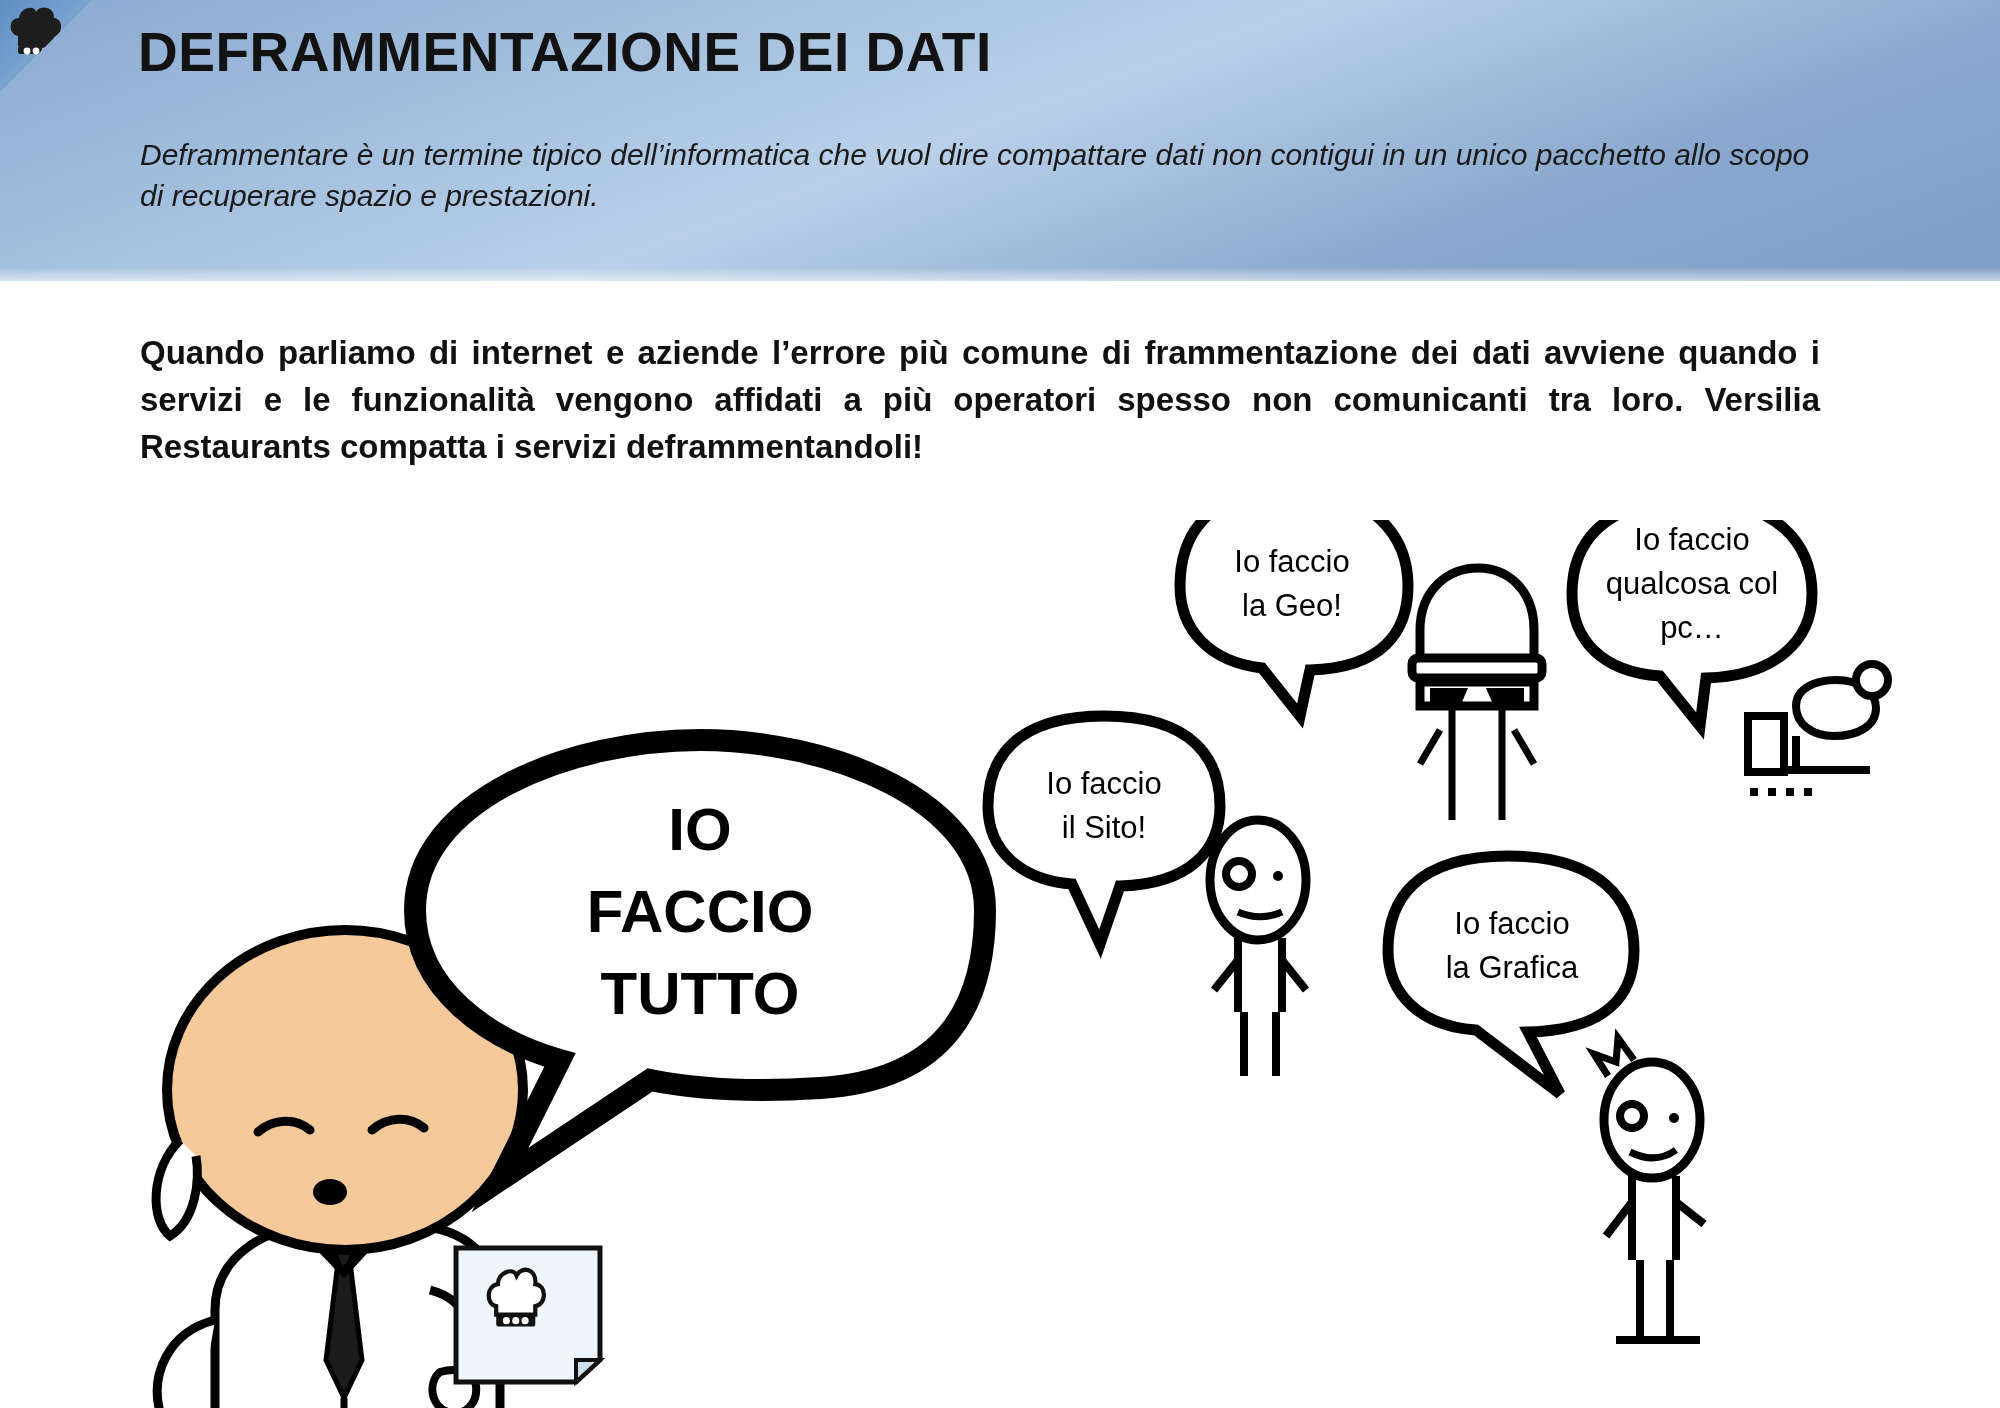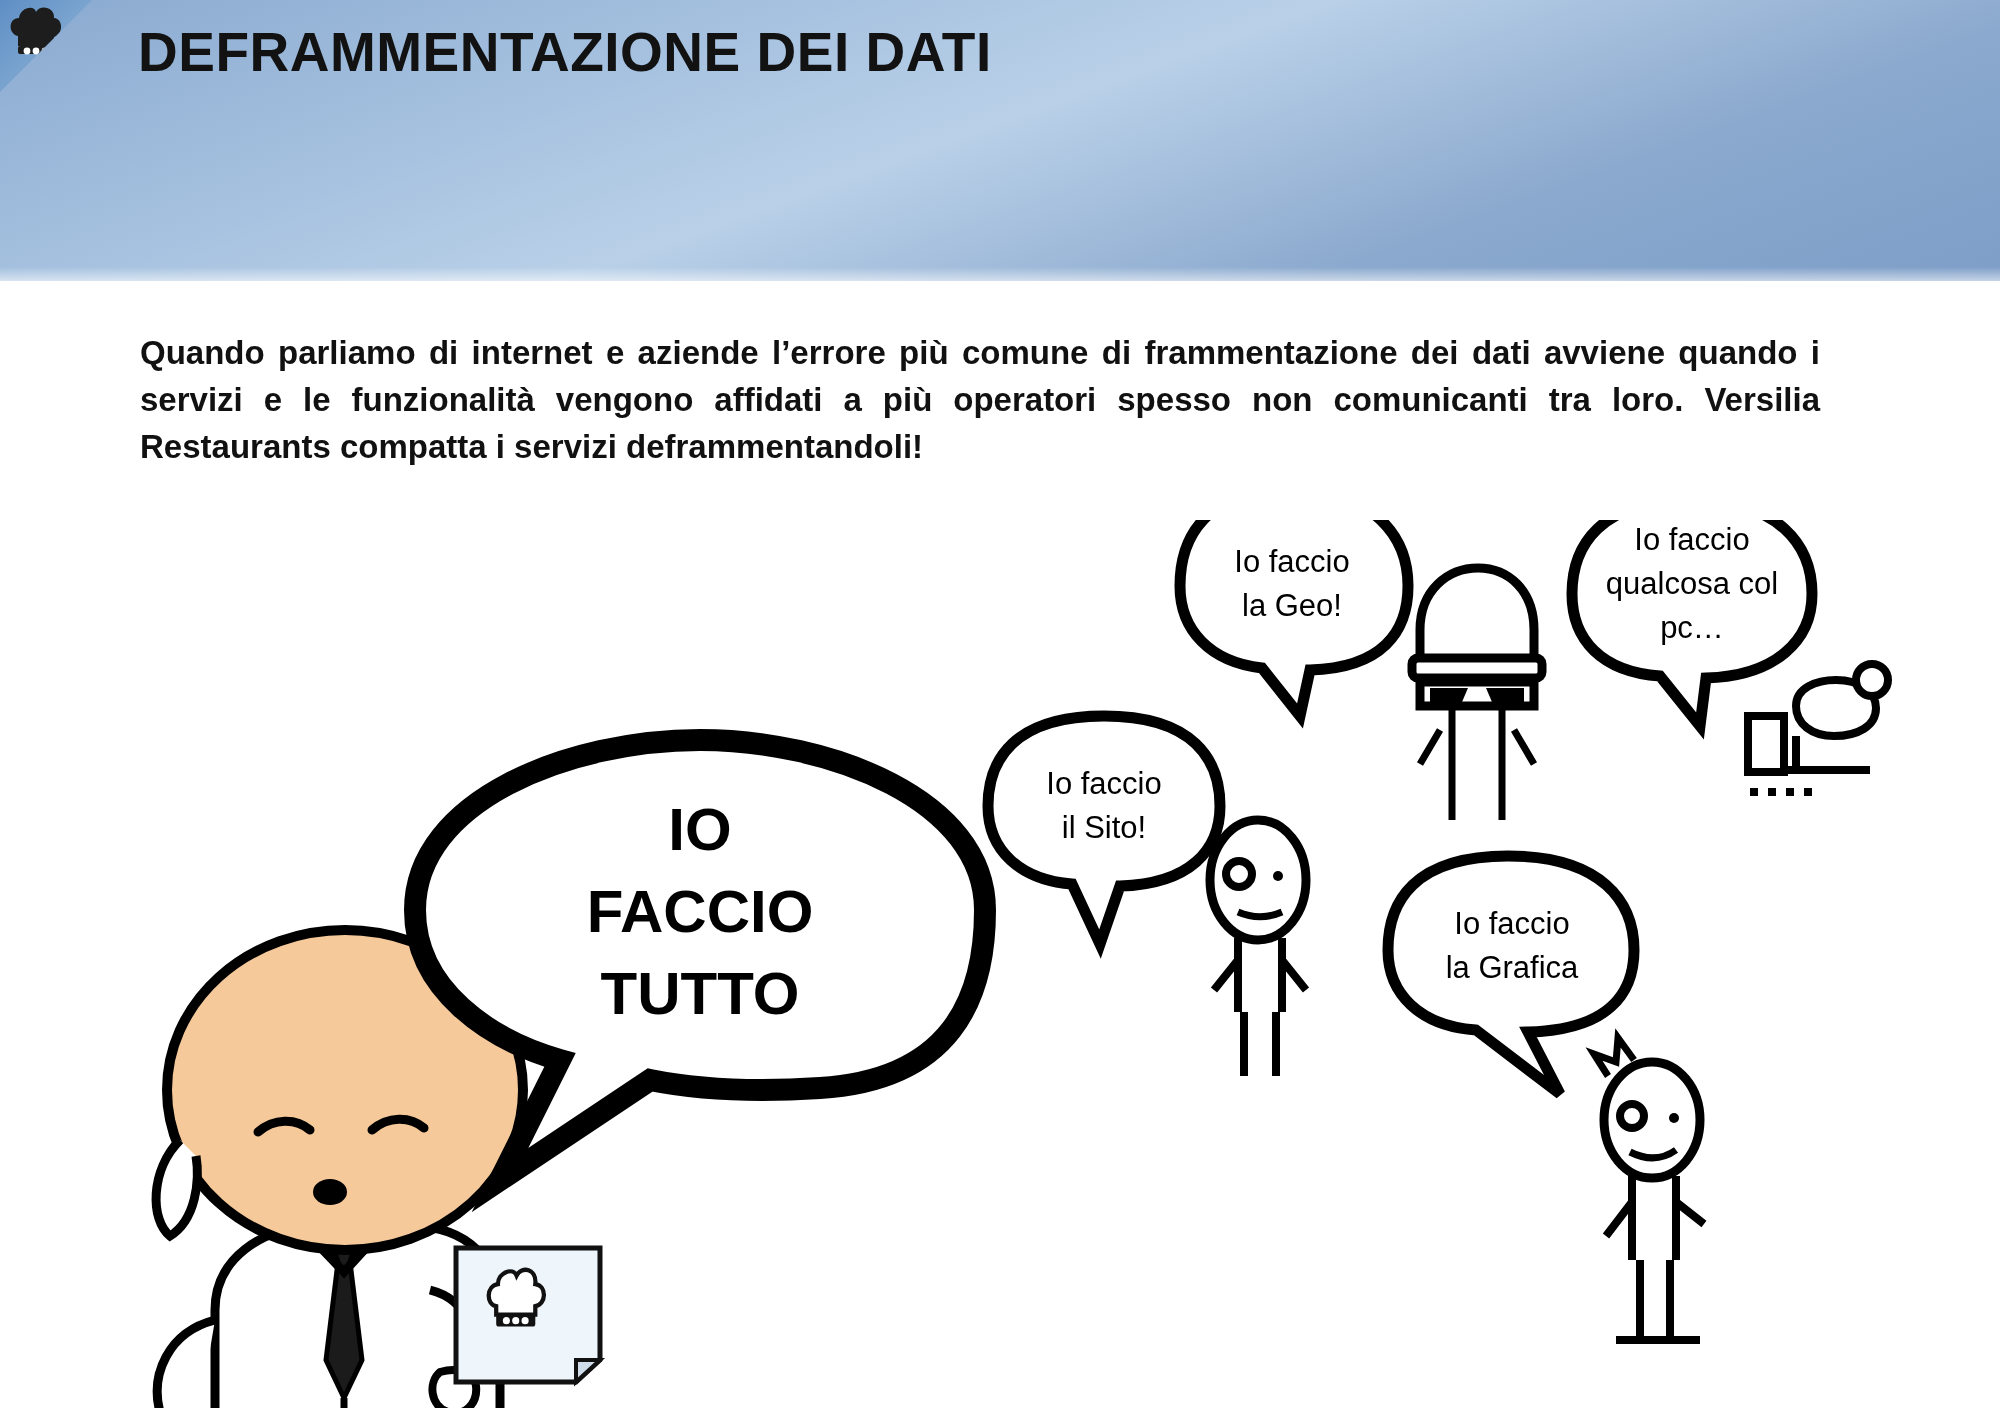--- a/index.html
+++ b/index.html
@@ -107,20 +107,21 @@
         <path d="M12 34 C2 32 2 16 13 16 C14 6 28 2 30 10 C34 2 49 5 48 16 C58 17 57 33 48 35 L48 44 L12 44 Z" fill="#1d1d1d"></path>
         <rect x="12" y="44" width="36" height="8" rx="2" fill="#1d1d1d"></rect>
         <circle cx="21" cy="49" r="3.4" fill="#ffffff"></circle>
         <circle cx="30" cy="49" r="3.4" fill="#ffffff"></circle>
         <circle cx="39" cy="49" r="3.4" fill="#ffffff"></circle>
       </svg>
     </span>
   </div>
 
   <div class="header-title">DEFRAMMENTAZIONE DEI DATI</div>
+  <div class="header-sub">Deframmentare è un termine tipico dell’informatica che vuol dire compattare dati non contigui in un unico pacchetto allo scopo di recuperare spazio e prestazioni.</div>
 </div>
 
 <div class="intro">Quando parliamo di internet e aziende l’errore più comune di frammentazione dei dati avviene quando i servizi e le funzionalità vengono affidati a più operatori spesso non comunicanti tra loro. Versilia Restaurants compatta i servizi deframmentandoli!</div>
 
 <div class="scene">
   <svg width="2000" height="888" viewBox="0 0 2000 888" xmlns="http://www.w3.org/2000/svg">
 
     <g>
 
       <path d="M215 1010 L215 790 C215 740 260 706 320 706 L410 706 C470 706 500 742 500 792 L500 1010" fill="#ffffff" stroke="#000" stroke-width="9"></path>

